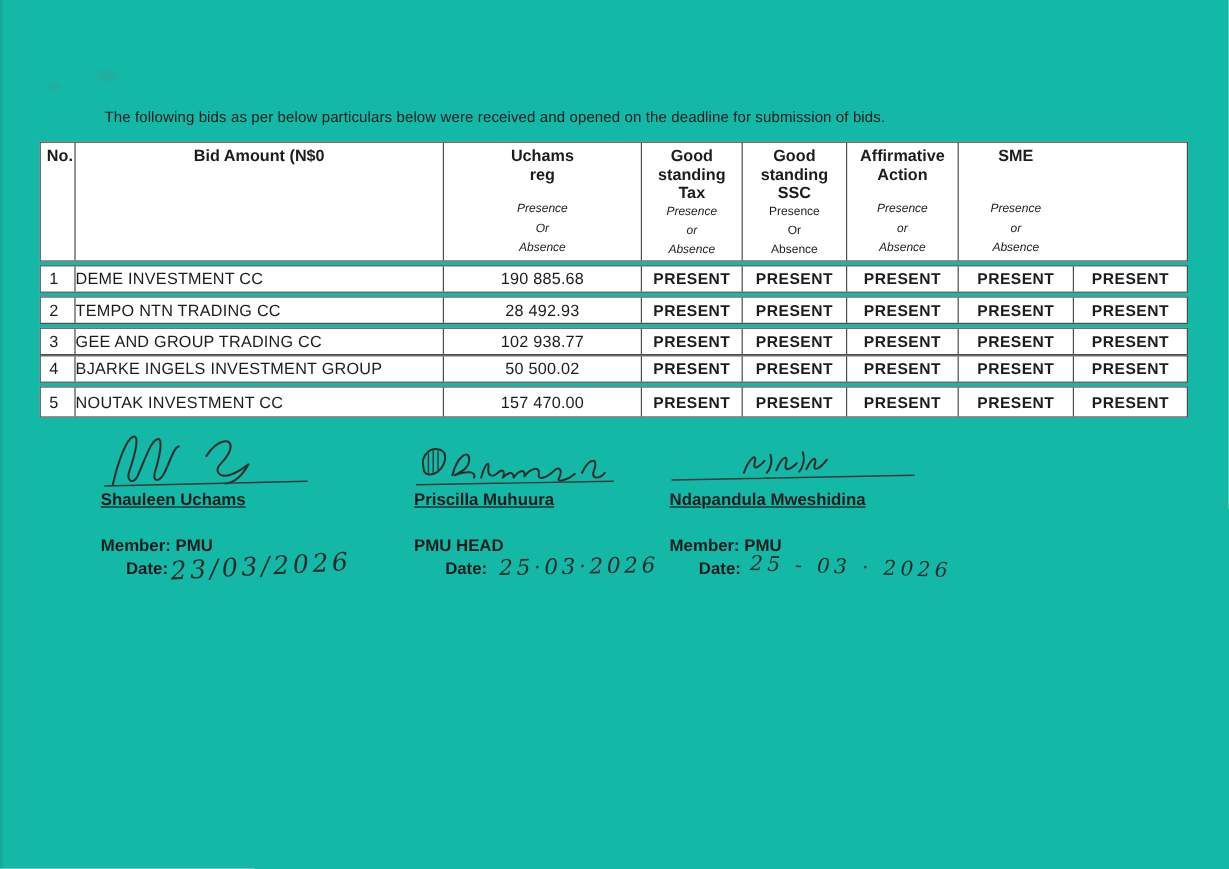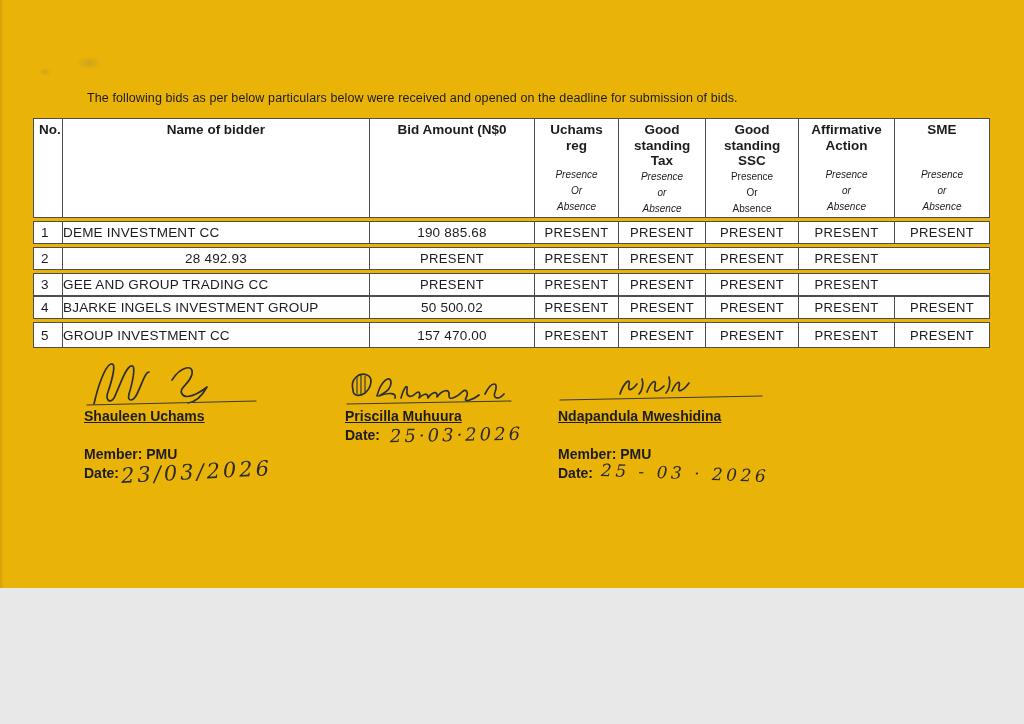--- a/index.html
+++ b/index.html
@@ -1,17 +1,17 @@
 <!DOCTYPE html>
 <html><head>
 <meta charset="utf-8">
 <style>
   html,body { margin:0; padding:0; background:#e8e8e8; }
   .page {
-    position:relative; width:1024px; height:588px; background:#eab308;
+    position:relative; width:1024px; height:724px; background:#14b8a6;
     font-family:"Liberation Sans", sans-serif; color:#1c1c1c; overflow:hidden;
     margin:0 auto;
   }
   .scan-edge {
     position:absolute; left:0; top:0; width:4px; height:100%;
     background:linear-gradient(to right, rgba(0,0,0,0.10), rgba(0,0,0,0));
   }
   .smudge { position:absolute; border-radius:50%; }
   .smudge.a { left:76px; top:56px; width:26px; height:14px;
     background:radial-gradient(ellipse at center, rgba(110,110,110,0.22), rgba(110,110,110,0) 70%); }
@@ -35,27 +35,27 @@
     text-align:center; padding:3px 2px 2px 2px; }
   .colhead .lbl { font-weight:bold; font-size:13.5px; line-height:15.5px; white-space:pre-line; }
   .colhead .sub { font-size:10px; line-height:16px; font-style:italic; white-space:pre-line; }
   .colhead .sub.roman { font-style:normal; }
   .colhead.left { text-align:left; padding-left:5px; }
 
   .bodyrow .cell { display:flex; align-items:center; justify-content:center;
     font-size:13.5px; letter-spacing:0.2px; }
   .bodyrow .cell.no { justify-content:flex-start; padding-left:7px; }
   .bodyrow .cell.name { justify-content:flex-start; padding-left:0; }
-  .bodyrow .cell.present { font-size:13px; letter-spacing:0.4px; }
+  .bodyrow .cell.present { font-size:13px; letter-spacing:0.4px;font-weight:bold; }
 
   .sig { position:absolute; }
   .sig svg { display:block; }
   .sig .nm { font-weight:bold; font-size:14px; line-height:18px; margin-top:1px;text-decoration:underline; }
   .sig .rl { font-weight:bold; font-size:14px; line-height:18px;margin-top:20px; }
-  .sig .daterow { display:flex; align-items:flex-start; margin-top:1px; }
+  .sig .daterow { display:flex; align-items:flex-start; margin-top:1px;justify-content:center; }
   .sig .dl { font-weight:bold; font-size:14px; line-height:18px; }
   .hw { font-family:"DejaVu Serif", serif; font-style:italic; color:#2b2b2b; }
   .hw1 { font-size:21px; letter-spacing:3px; transform:rotate(-3deg); margin-left:2px; margin-top:-4px; }
   .hw2 { font-size:18px; letter-spacing:3px; transform:rotate(-1deg); margin-left:10px; margin-top:-2px; }
   .hw3 { font-size:17px; letter-spacing:3.5px; transform:rotate(2deg); margin-left:8px; margin-top:-1px; }
   .stroke { fill:none; stroke:#2e2e2e; stroke-width:1.7; stroke-linecap:round; stroke-linejoin:round; }
   .thin  { fill:none; stroke:#3a3a3a; stroke-width:1.2; stroke-linecap:round; }
 </style>
 </head>
 <body>
@@ -69,24 +69,20 @@
   <div class="intro">The following bids as per below particulars below were received and opened on the deadline for submission of bids.</div>
 
   <div class="bidtable">
 
     <div class="trow hdr">
       <div class="cell colhead left">
         <div class="lbl">No.</div>
         <div class="sub"></div>
       </div>
       <div class="cell colhead">
-        <div class="lbl">Name of bidder</div>
-        <div class="sub"></div>
-      </div>
-      <div class="cell colhead">
         <div class="lbl">Bid Amount (N$0</div>
         <div class="sub"></div>
       </div>
       <div class="cell colhead">
         <div class="lbl">Uchams
 reg</div>
         <div class="sub">Presence
 Or
 Absence</div>
       </div>
@@ -127,52 +123,54 @@
       <div class="cell">190 885.68</div>
       <div class="cell present">PRESENT</div>
       <div class="cell present">PRESENT</div>
       <div class="cell present">PRESENT</div>
       <div class="cell present">PRESENT</div>
       <div class="cell present">PRESENT</div>
     </div>
 
     <div class="trow bodyrow">
       <div class="cell no">2</div>
+      <div class="cell name">TEMPO NTN TRADING CC</div>
       <div class="cell">28 492.93</div>
       <div class="cell present">PRESENT</div>
       <div class="cell present">PRESENT</div>
       <div class="cell present">PRESENT</div>
       <div class="cell present">PRESENT</div>
       <div class="cell present">PRESENT</div>
     </div>
 
     <div class="trow bodyrow">
       <div class="cell no">3</div>
       <div class="cell name">GEE AND GROUP TRADING CC</div>
+      <div class="cell">102 938.77</div>
       <div class="cell present">PRESENT</div>
       <div class="cell present">PRESENT</div>
       <div class="cell present">PRESENT</div>
       <div class="cell present">PRESENT</div>
       <div class="cell present">PRESENT</div>
     </div>
 
     <div class="trow bodyrow" style="margin-top:-3px;">
       <div class="cell no">4</div>
       <div class="cell name">BJARKE INGELS INVESTMENT GROUP</div>
       <div class="cell">50 500.02</div>
       <div class="cell present">PRESENT</div>
       <div class="cell present">PRESENT</div>
       <div class="cell present">PRESENT</div>
       <div class="cell present">PRESENT</div>
       <div class="cell present">PRESENT</div>
     </div>
 
     <div class="trow bodyrow" style="height:24px;">
       <div class="cell no">5</div>
-      <div class="cell name">GROUP INVESTMENT CC</div>
+      <div class="cell name">NOUTAK INVESTMENT CC</div>
       <div class="cell">157 470.00</div>
       <div class="cell present">PRESENT</div>
       <div class="cell present">PRESENT</div>
       <div class="cell present">PRESENT</div>
       <div class="cell present">PRESENT</div>
       <div class="cell present">PRESENT</div>
     </div>
 
   </div>
 
@@ -192,20 +190,21 @@
 
   <div class="sig" style="left:345px; top:370px; width:230px;">
     <svg width="172" height="36" viewBox="0 0 172 36">
       <path class="stroke" d="M8,20 C5,9 14,2 22,5 C28,7 27,17 20,23 C14,27 8,26 8,20 Z"></path>
       <path class="thin" d="M12,7 L12,24 M16,5 L16,24 M20,6 L20,23"></path>
       <path class="stroke" d="M32,26 C36,10 46,4 46,13 C46,21 37,24 34,26 C44,22 52,23 50,28 M56,28 C59,17 63,13 62,20 C61,27 66,28 70,24 C74,20 76,23 74,28 C78,24 83,22 83,28 C87,22 93,20 92,27 C97,20 105,18 104,25 C103,31 111,28 117,22 C121,18 124,22 121,28 C118,33 128,30 134,25"></path>
       <path class="stroke" d="M140,24 C147,10 154,12 150,22 C147,29 154,30 159,24"></path>
       <path class="thin" d="M2,34 L166,31"></path>
     </svg>
     <div class="nm">Priscilla Muhuura</div>
+    <div class="rl">PMU HEAD</div>
     <div class="daterow">
       <span class="dl">Date:</span>
       <span class="hw hw2">25·03·2026</span>
     </div>
   </div>
 
   <div class="sig" style="left:558px; top:366px; width:260px;">
     <svg width="210" height="40" viewBox="0 0 210 40">
       <path class="stroke" d="M62,28 C66,16 73,11 71,19 C69,27 75,23 79,18 M84,13 C86,18 84,25 81,28 M89,26 C93,15 99,12 97,20 C95,28 101,25 106,20 M111,11 C113,17 111,24 108,27 M114,25 C118,16 123,13 121,21 C119,28 126,24 131,17"></path>
       <path class="thin" d="M2,34 L204,30"></path>

